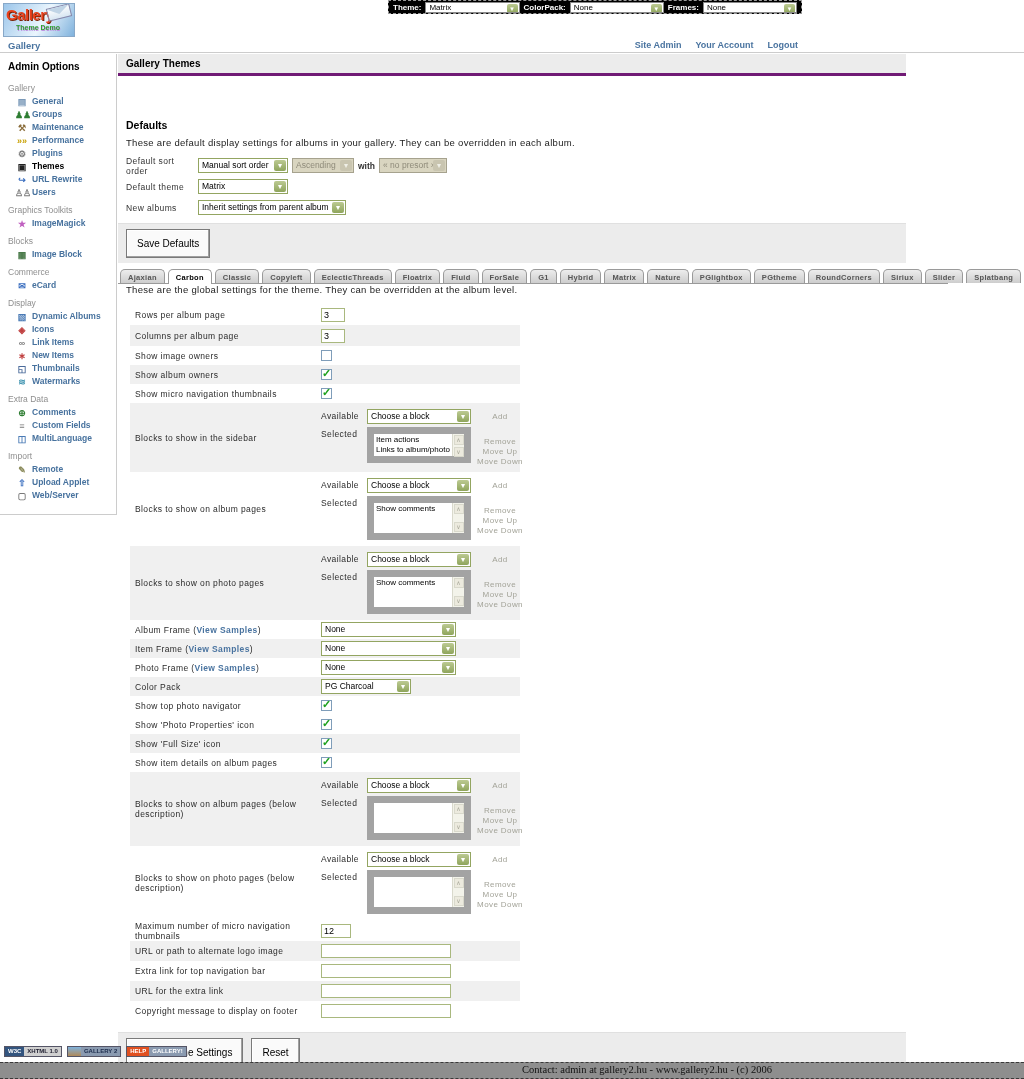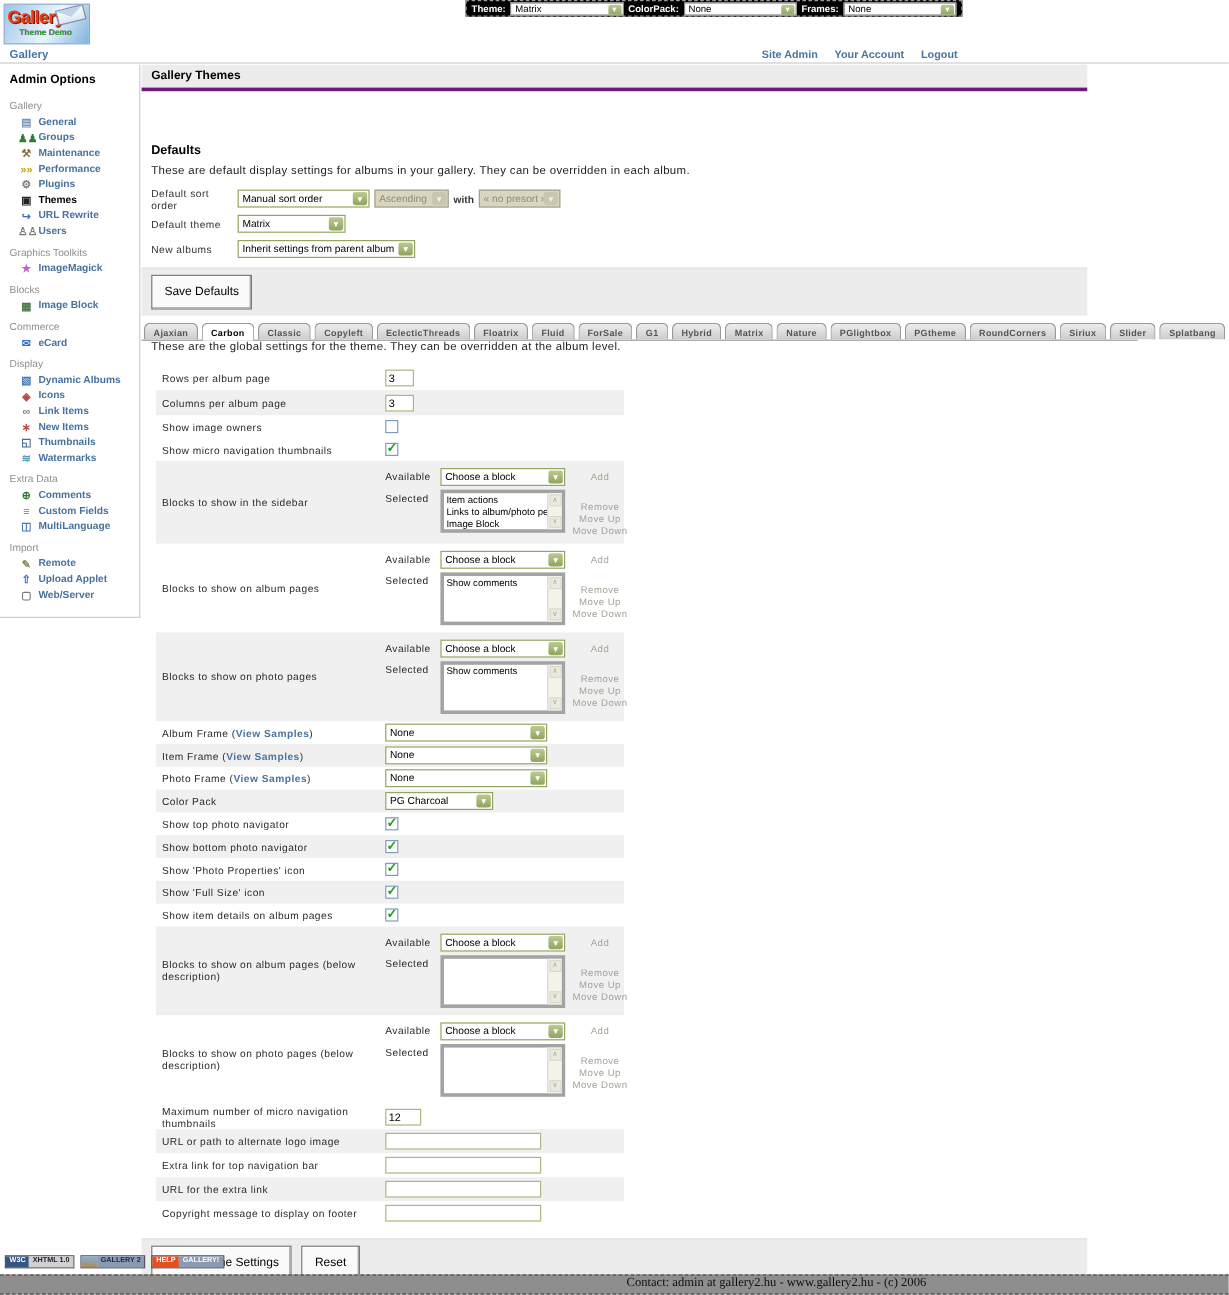--- a/index.html
+++ b/index.html
@@ -90,21 +90,21 @@
     line-height:11px; font-size:8px; border-radius:2px; }
   .gsel.dis { background:#d9d5c0; color:#8f8b7a; border-color:#a6a28e; cursor:default; }
   .gsel.dis .arr { background:#c9c5b0; color:#efefe6; }
   
   .row.blocks { align-items:stretch; padding:6px 0 6px 5px; }
   .row.blocks .lbl { align-self:center; }
   .blockmid { display:flex; flex-direction:column; gap:3px; }
   .bl-line { display:flex; align-items:flex-start; }
   .bl-sublbl { width:46px; flex:none; font-size:8.5px; letter-spacing:0.4px;
     color:#2b2b2b; line-height:15px; }
-  .sel-list { width:104px; border:3px solid #a3a3a3; background:#fff; display:flex; }
+  .sel-list { width:104px; border:7px solid #a3a3a3; background:#fff; display:flex; }
   .sel-list .opts { flex:1; padding:1px 1px 1px 2px; overflow:hidden; }
   .sel-list .opt { font-size:8px; line-height:10px; white-space:nowrap; }
   .sbar { width:12px; flex:none; border-left:1px solid #d9d9cc; background:#f3f3ea;
     display:flex; flex-direction:column; justify-content:space-between; align-items:center; }
   .sarr { font-size:6px; color:#a9a99a; width:10px; text-align:center; border:1px solid #d9d9cc;
     background:#eceade; line-height:8px; margin:1px 0; cursor:pointer; }
   .bl-right { margin-left:auto; width:58px; flex:none; display:flex; flex-direction:column;
     text-align:center; font-size:8px; color:#a3a398; letter-spacing:0.4px; }
   .bl-add { line-height:15px; }
   .bl-grp { margin-top:13px; display:flex; flex-direction:column; gap:1px; }
@@ -261,21 +261,21 @@
 
 <div class="main">
   <div class="pagebar">Gallery Themes</div>
 
   <div class="defsec">
     <div class="h2">Defaults</div>
     <div class="desc">These are default display settings for albums in your gallery. They can be overridden in each album.</div>
 
     <div class="defrow">
       <span class="dlbl">Default sort order</span>
-      <div class="gsel" style="width:110px">
+      <div class="gsel" style="width:90px">
         <span>Manual sort order</span>
         <span class="arr">▾</span>
       </div>
       <div class="gsel dis" style="width:62px;margin-left:4px">
         <span>Ascending</span>
         <span class="arr">▾</span>
       </div>
       <span class="withlbl">with</span>
       <div class="gsel dis" style="width:68px">
         <span>« no presort »</span>
@@ -314,20 +314,24 @@
           <input class="tin" value="3" style="width: 24px;">
         </div>
         <div class="row t-number alt">
           <span class="lbl">Columns per album page</span>
           <input class="tin" value="3" style="width: 24px;">
         </div>
         <div class="row t-checkbox">
           <span class="lbl">Show image owners</span>
           <div class="cb"></div>
         </div>
+        <div class="row t-checkbox alt">
+          <span class="lbl">Show album owners</span>
+          <div class="cb on"></div>
+        </div>
         <div class="row t-checkbox">
           <span class="lbl">Show micro navigation thumbnails</span>
           <div class="cb on"></div>
         </div>
         <div class="row t-blocks alt blocks">
           <span class="lbl">Blocks to show in the sidebar</span>
           <div class="blockmid">
             <div class="bl-line">
               <span class="bl-sublbl">Available</span>
               <div class="gsel" style="width: 104px;"><span>Choose a block</span><span class="arr">▾</span></div>
@@ -427,24 +431,20 @@
           <div class="gsel" style="width: 135px;"><span>None</span><span class="arr">▾</span></div>
         </div>
         <div class="row t-select alt">
           <span class="lbl">Color Pack</span>
           <div class="gsel" style="width: 90px;"><span>PG Charcoal</span><span class="arr">▾</span></div>
         </div>
         <div class="row t-checkbox">
           <span class="lbl">Show top photo navigator</span>
           <div class="cb on"></div>
         </div>
-        <div class="row t-checkbox alt">
-          <span class="lbl">Show bottom photo navigator</span>
-          <div class="cb on"></div>
-        </div>
         <div class="row t-checkbox">
           <span class="lbl">Show 'Photo Properties' icon</span>
           <div class="cb on"></div>
         </div>
         <div class="row t-checkbox alt">
           <span class="lbl">Show 'Full Size' icon</span>
           <div class="cb on"></div>
         </div>
         <div class="row t-checkbox">
           <span class="lbl">Show item details on album pages</span>

